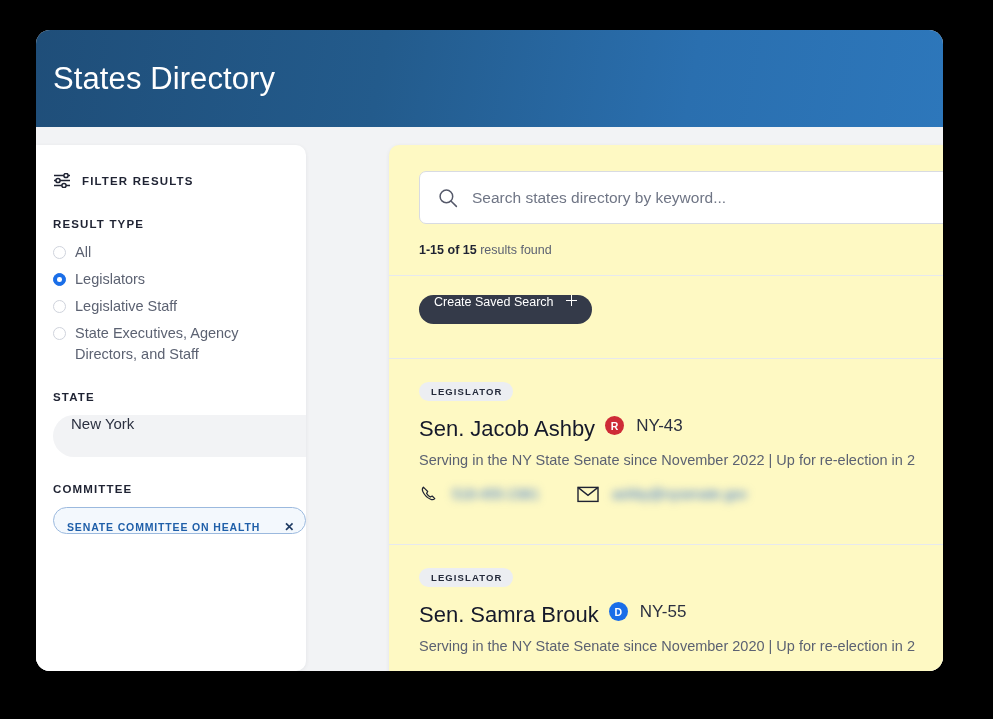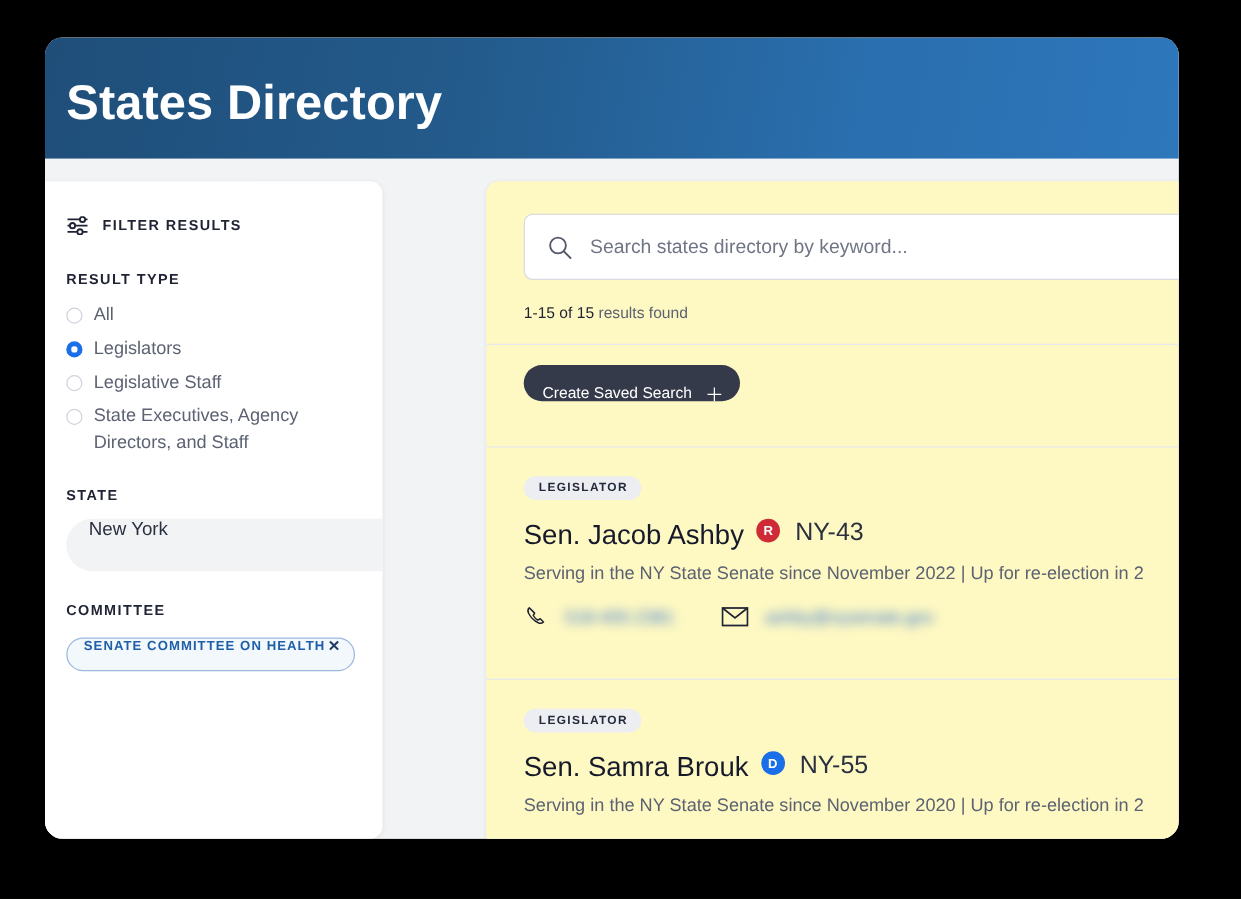--- a/index.html
+++ b/index.html
@@ -37,22 +37,22 @@
     position: absolute;
     left: 0; top: 0;
     width: 907px;
     height: 97px;
     background: linear-gradient(100deg, #1f4e79 0%, #235b8c 38%, #2a6faf 72%, #2d77bb 100%);
   }
   .app-title {
     position: absolute;
     left: 17px;
     top: 31px;
-    font-size: 39px;
-    font-weight: 700;
+    font-size: 31px;
+    font-weight: 400;
     color: #ffffff;
     letter-spacing: 0.1px;
     white-space: nowrap;
   }
 
   
   .app-body {
     position: absolute;
     left: 0;
     top: 97px;
@@ -161,22 +161,22 @@
     top: 50%;
     width: 11px; height: 11px;
     margin-top: -4px;
     border-right: 1.8px solid #7b8194;
     border-bottom: 1.8px solid #7b8194;
     transform: rotate(45deg);
   }
 
   .chip {
     display: inline-flex;
-    align-items: flex-start;
-    gap: 2px;
+    align-items: flex-end;
+    gap: 24px;
     height: 27px;
     padding: 0 11px 0 13px;
     border: 1.3px solid #9bb9de;
     border-radius: 14px;
     background: #f3f8fd;
     cursor: pointer;
   }
   .chip-label {
     font-size: 10.5px;
     font-weight: 700;
@@ -234,33 +234,33 @@
     width: 480px;
     background: transparent;
   }
   .search-input::placeholder { color: #6f7585; }
 
   .results-count {
     padding: 19px 0 0 30px;
     font-size: 12.5px;
     color: #5c6272;
   }
-  .results-count b { color: #1f2333; font-weight: 400; }
+  .results-count b { color: #1f2333; font-weight: 700; }
 
   .hr {
     height: 1px;
     background: #e7e9ee;
     margin-top: 18px;
     width: 100%;
   }
 
   .saved-search-row { padding: 16px 0 16px 30px; }
   .saved-search-btn {
     display: inline-flex;
-    align-items: flex-end;
+    align-items: flex-start;
     gap: 12px;
     height: 29px;
     padding: 0 15px;
     background: #343a49;
     border: none;
     border-radius: 15px;
     cursor: pointer;
   }
   .saved-search-btn span {
     font-family: "Liberation Sans", sans-serif;
@@ -312,21 +312,21 @@
     align-items: center;
     justify-content: center;
     font-size: 10.5px;
     font-weight: 700;
     color: #ffffff;
     flex: 0 0 auto;
   }
   .party-R { background: #ce2b37; }
   .party-D { background: #1a6ee8; }
   .district {
-    font-size: 20px;
+    font-size: 17px;
     color: #2b3040;
     margin-left: 2px;
     white-space: nowrap;
   }
   .serving-line {
     margin-top: 10px;
     font-size: 14.5px;
     color: #5c6272;
     white-space: nowrap;
   }

